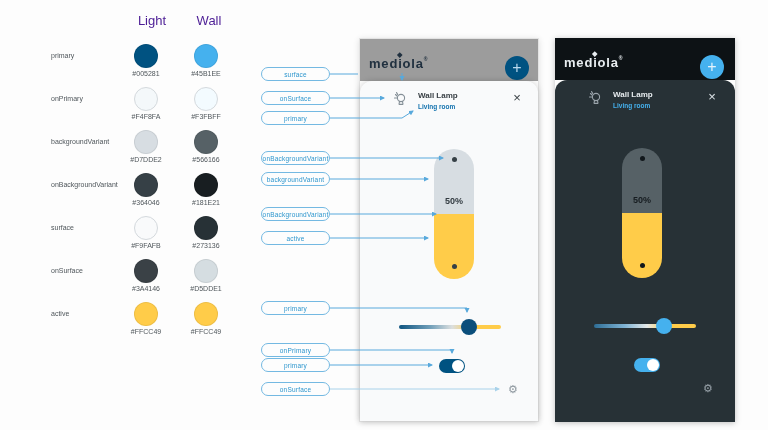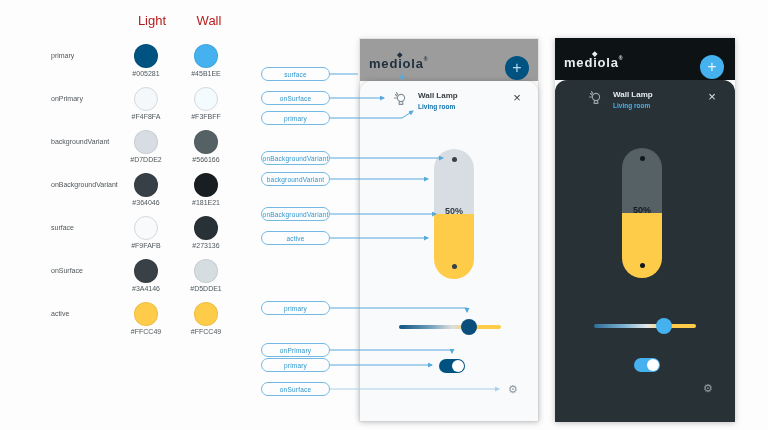--- a/index.html
+++ b/index.html
@@ -1,20 +1,20 @@
 <!DOCTYPE html>
 <html><head>
 <meta charset="utf-8">
 <style>
   * { margin:0; padding:0; box-sizing:border-box; }
   body { background:#fff; font-family:"Liberation Sans", sans-serif; }
   .stage { position:relative; width:768px; height:430px; background:#fdfdfd; overflow:hidden; }
 
   
-  .col-head { position:absolute; width:60px; text-align:center; font-size:13px; color:#b91c1c; }
+  .col-head { position:absolute; width:60px; text-align:center; font-size:13px; color:#4c1d95; }
   .row-label { position:absolute; left:51px; font-size:7px; color:#4f565b; }
   .swatch { position:absolute; width:24px; height:24px; border-radius:50%; border:1px solid rgba(0,0,0,0.07); }
   .hex { position:absolute; width:60px; text-align:center; font-size:7px; color:#4f565b; }
 
   
   .pill { position:absolute; left:261px; width:69px; height:14px; border:1px solid #74b9e2;
           border-radius:8px; background:#fdfdfd; display:flex; align-items:center; justify-content:center; }
   .pill span { font-size:6.5px; color:#2d96ce; letter-spacing:.2px; white-space:nowrap; }
 
   .lines { position:absolute; left:0; top:0; z-index:6; pointer-events:none; }
@@ -54,21 +54,21 @@
   .light .close-btn { color:#3a4146; }
   .dark  .close-btn { color:#dde4e8; }
 
   .vslider { position:absolute; top:68px; width:40px; height:130px; border-radius:20px; overflow:hidden; }
   .light .vslider { left:74px; }
   .dark  .vslider { left:67px; }
   .vslider .half-top { position:absolute; left:0; top:0; right:0; height:65px; }
   .light .half-top { background:#d7dde2; }
   .dark  .half-top { background:#566166; }
   .vslider .half-bot { position:absolute; left:0; top:65px; right:0; bottom:0; background:#ffcc49; }
-  .level { position:absolute; left:0; top:57px; width:100%; text-align:center; font-size:9px; font-weight:bold; }
+  .level { position:absolute; left:0; top:47px; width:100%; text-align:center; font-size:9px; font-weight:bold; }
   .light .level { color:#333b41; }
   .dark  .level { color:#161c20; }
   .dot { position:absolute; left:17.5px; width:5px; height:5px; border-radius:50%; }
   .dot.top { top:8px; } .dot.bot { bottom:10px; }
   .light .dot { background:#364046; }
   .dark  .dot { background:#11171b; }
 
   .hslider { position:absolute; left:39px; top:244px; width:102px; height:3.5px; border-radius:2px; }
   .light .hslider { background:linear-gradient(90deg,#0f5480 0%,#6e9db8 30%,#dcdfdf 52%,#ffcc49 72%,#ffcc49 100%); }
   .dark  .hslider { background:linear-gradient(90deg,#2e6e96 0%,#7fb3d4 30%,#e4e9e9 52%,#ffcc49 72%,#ffcc49 100%); }

